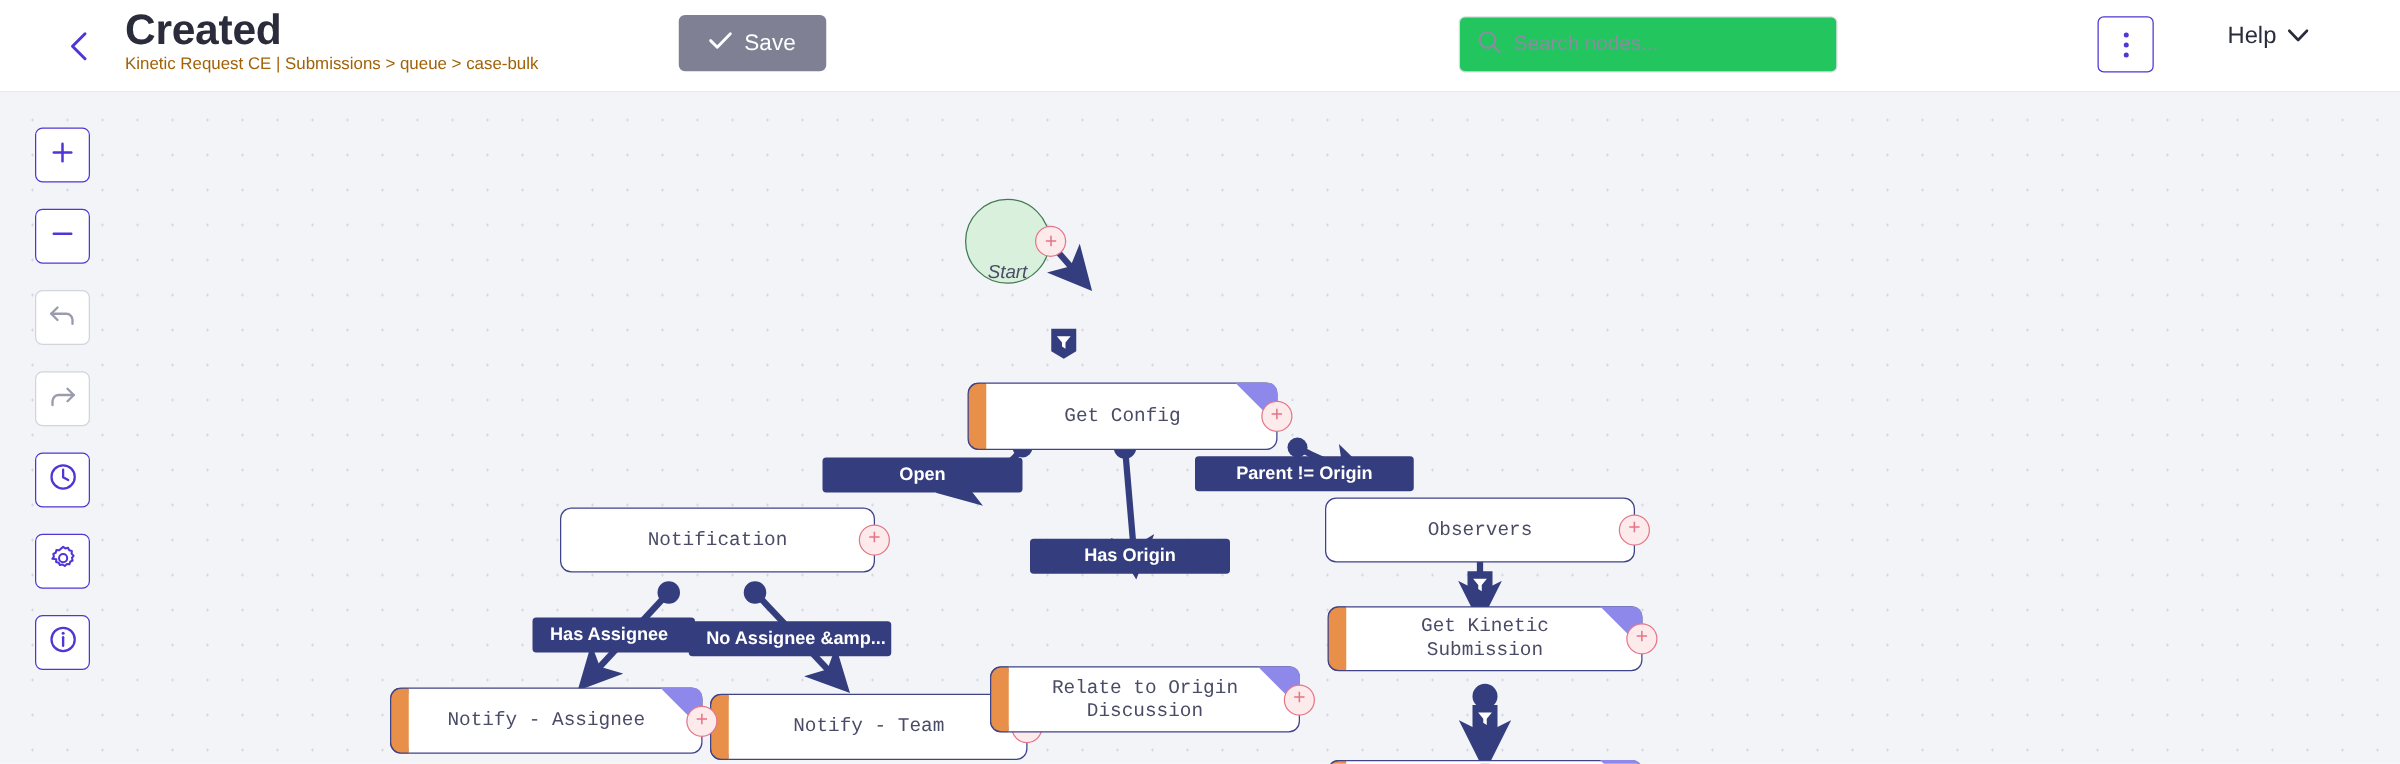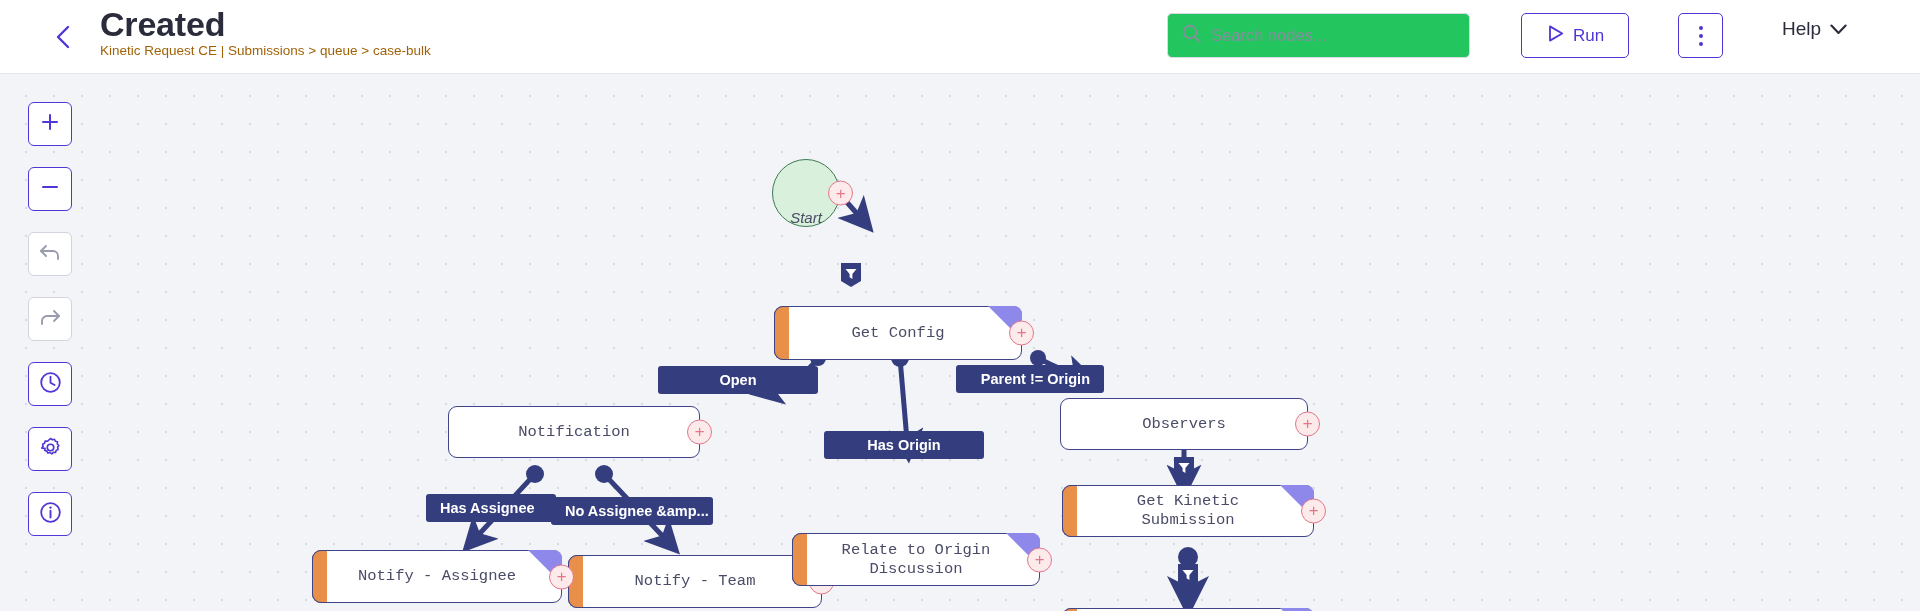--- a/index.html
+++ b/index.html
@@ -193,39 +193,39 @@
         <path d="M13 2 L3 12 L13 22" fill="none" stroke="#4f36d6" stroke-width="2.4" stroke-linecap="round" stroke-linejoin="round"></path>
       </svg>
     </span>
   </div>
 
   <div class="title-block">
     <div class="page-title">Created</div>
     <div class="breadcrumb">Kinetic Request CE | Submissions &gt; queue &gt; case-bulk</div>
   </div>
 
+  <button class="save-btn">
+    <span class="check">
+      <svg width="19" height="15" viewBox="0 0 19 15">
+        <path d="M1.5 7.5 L6.8 12.8 L17.3 2" fill="none" stroke="#ffffff" stroke-width="2.3" stroke-linecap="round" stroke-linejoin="round"></path>
+      </svg>
+    </span>
+    <span>Save</span>
+  </button>
 
   <div class="search-wrap">
     <span>
       <svg width="19" height="19" viewBox="0 0 19 19">
         <circle cx="8" cy="8" r="6.3" fill="none" stroke="#8a8ca0" stroke-width="1.8"></circle>
         <line x1="12.6" y1="12.6" x2="17.6" y2="17.6" stroke="#8a8ca0" stroke-width="1.8" stroke-linecap="round"></line>
       </svg>
     </span>
     <input class="search-input" type="text" placeholder="Search nodes..." style="">
   </div>
 
-  <button class="run-btn">
-    <span>
-      <svg width="19" height="19" viewBox="0 0 19 19">
-        <path d="M4 2.4 L16.2 9.5 L4 16.6 Z" fill="none" stroke="#4f36d6" stroke-width="1.8" stroke-linejoin="round"></path>
-      </svg>
-    </span>
-    <span>Run</span>
-  </button>
 
   <div class="kebab-btn">
     <span style="display:flex;flex-direction:column;gap:4px;">
       <i></i>
         <i></i>
         <i></i>
     </span>
   </div>
 
   <div class="help-btn">
@@ -399,21 +399,21 @@
   </div>
 
   <div class="node" style="left:1062px; top:534px; width:252px; height:56px; z-index:3;">
     <span class="orange-bar"></span>
     <span class="corner"></span>
 
   </div>
 
   <div class="conn-label" style="left:658px; top:292px; width:160px; text-align:center;">Open</div>
 
-  <div class="conn-label" style="left:956px; top:291px; width:148px; text-align:right;">Parent != Origin</div>
+  <div class="conn-label" style="left:956px; top:291px; width:175px; text-align:center;">Parent != Origin</div>
 
   <div class="conn-label" style="left:824px; top:357px; width:160px; text-align:center;">Has Origin</div>
 
   <div class="conn-label" style="left:426px; top:420px; width:130px; text-overflow:clip;">Has Assignee</div>
 
   <div class="conn-label" style="left:551px; top:423px; width:162px;">No Assignee &amp;amp...</div>
 
 </div>
 
 </body></html>

